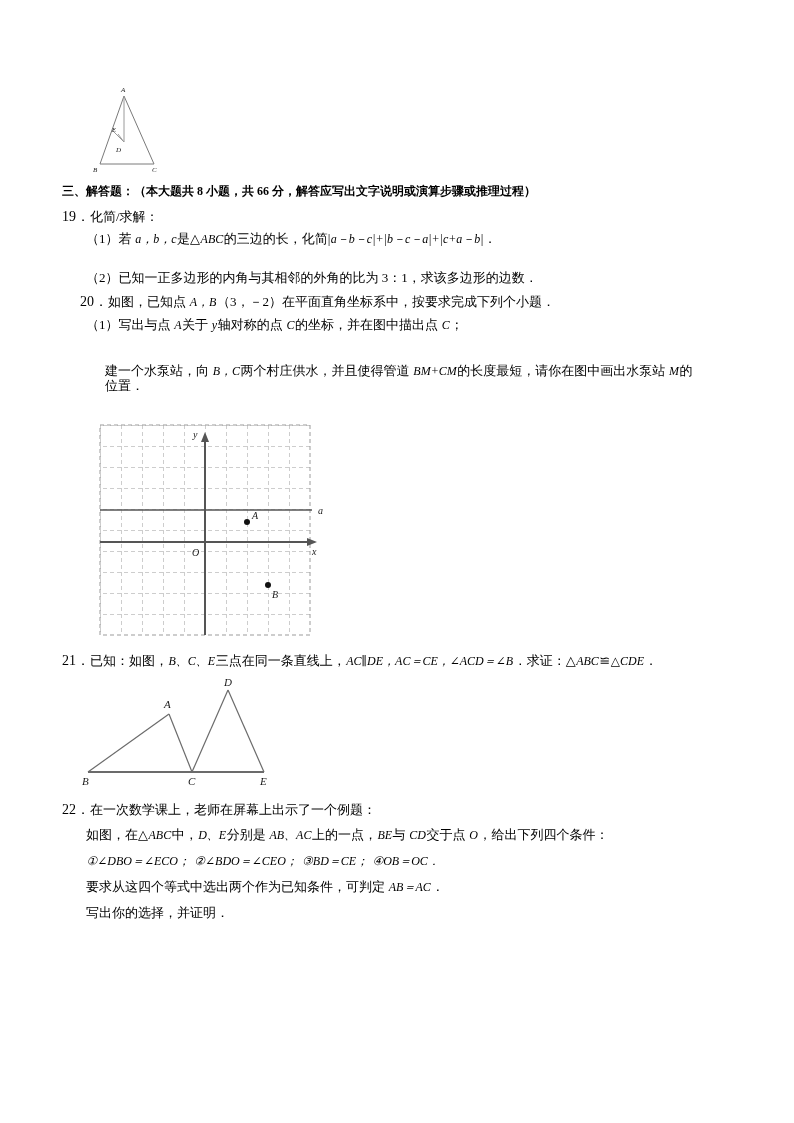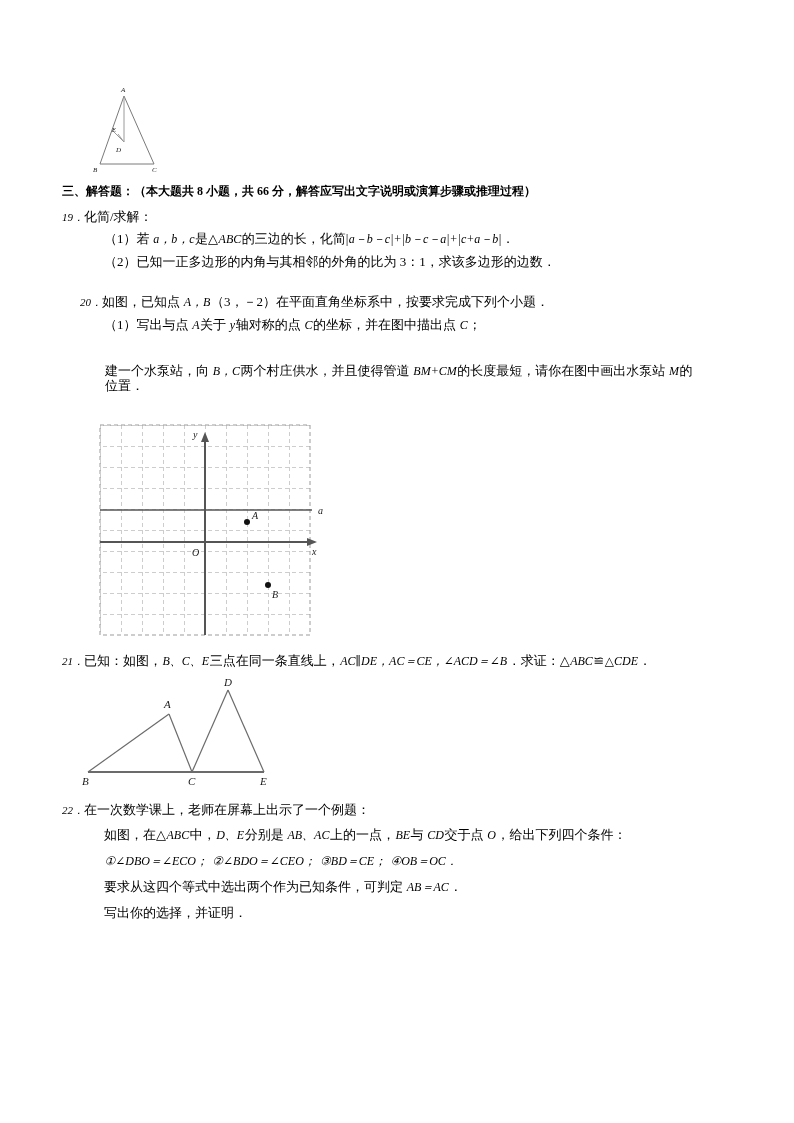--- a/index.html
+++ b/index.html
@@ -45,34 +45,33 @@
   }
 
   .qline {
     position: absolute;
     font-size: 13px;
     line-height: 19px;
     white-space: nowrap;
   }
 
   .indent1 { left: 62px; }
-  .indent2 { left: 86px; margin-left: 18px; }
+  .indent2 { left: 86px; }
   .indent3 { left: 105px; }
 
   
   .mi {
     font-family: "Liberation Serif", "DejaVu Serif", serif;
     font-style: italic;
     font-size: 12px;
     padding: 0 0.5px;
   }
   .qnum {
     font-family: "Liberation Serif", "DejaVu Serif", serif;
-    font-size: 11px;
-    font-style: italic;
+    font-size: 14px;
   }
 
   
   #fig-grid {
     position: absolute;
     left: 96px;
     top: 424px;
     width: 240px;
     height: 222px;
   }
@@ -115,21 +114,21 @@
   <div class="section-heading">三、解答题：（本大题共 8 小题，共 66 分，解答应写出文字说明或演算步骤或推理过程）</div>
 
   <div class="qline indent1" style="top:207px;">
     <span class="qnum">19．</span><span>化简/求解：</span>
   </div>
 
   <div class="qline indent2" style="top:229px;">
     <span>（1）</span><span>若 </span><span class="mi">a，b，c</span><span>是△</span><span class="mi">ABC</span><span>的三边的长，化简|</span><span class="mi">a－b－c|+|b－c－a|+|c+a－b</span><span>|．</span>
   </div>
 
-  <div class="qline indent2" style="top:252px;text-align:right;">
+  <div class="qline indent2" style="top:268px;text-align:right;">
     <span>（2）</span><span>已知一正多边形的内角与其相邻的外角的比为 3：1，求该多边形的边数．</span>
   </div>
 
   <div class="qline indent1" style="top:292px;margin-left:18px;">
     <span class="qnum">20．</span><span>如图，已知点 </span><span class="mi">A，B</span><span>（3，－2）在平面直角坐标系中，按要求完成下列个小题．</span>
   </div>
 
   <div class="qline indent2" style="top:315px;">
     <span>（1）</span><span>写出与点 </span><span class="mi">A</span><span>关于 </span><span class="mi">y</span><span>轴对称的点 </span><span class="mi">C</span><span>的坐标，并在图中描出点 </span><span class="mi">C</span><span>；</span>
   </div>

